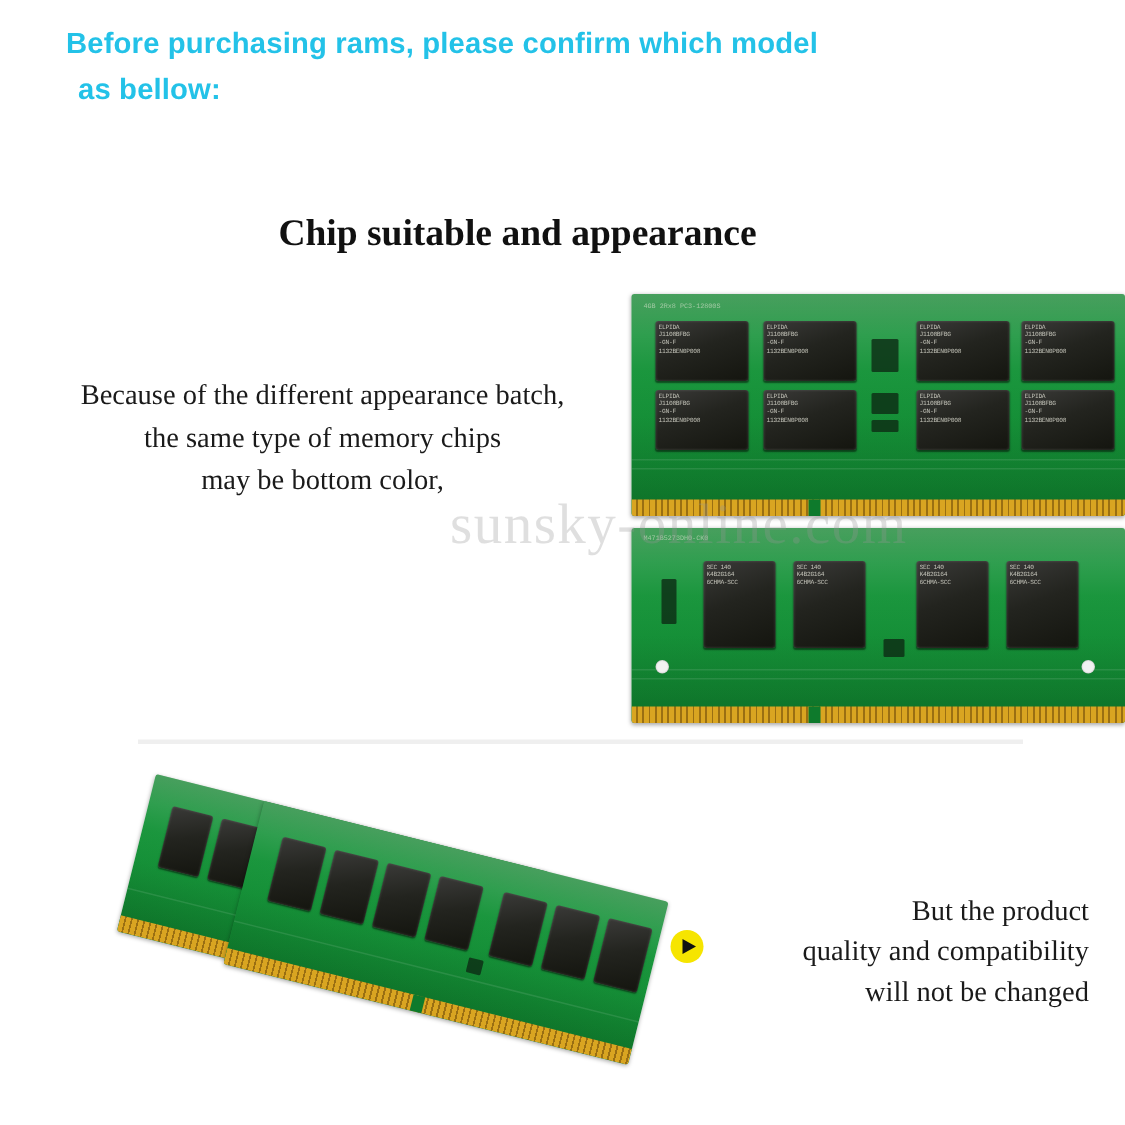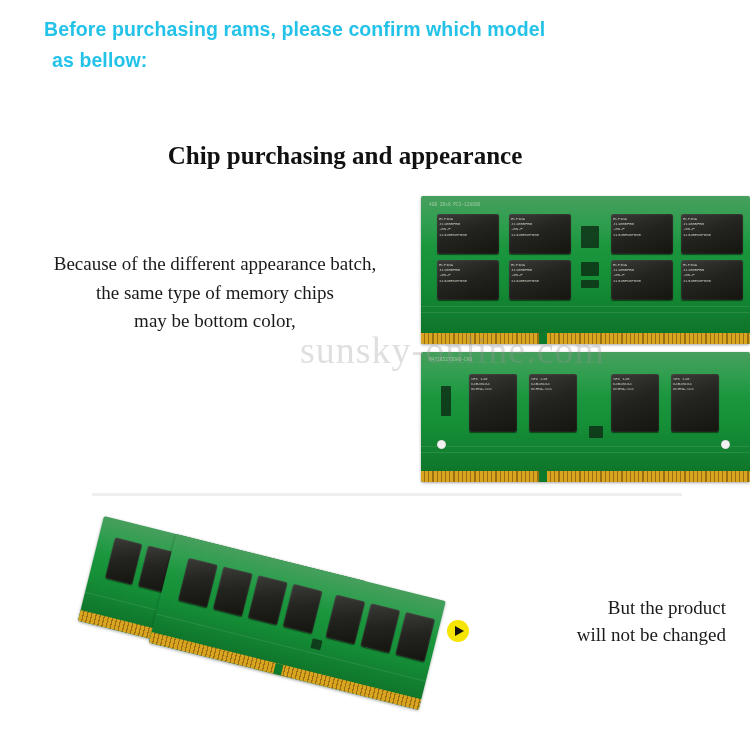--- a/index.html
+++ b/index.html
@@ -202,21 +202,21 @@
 </head>
 <body>
 
 <div class="page">
 
   <div class="top-note">
     <span class="ln ln1">Before purchasing rams, please confirm which model</span>
     <span class="ln ln3">as bellow:</span>
   </div>
 
-  <div class="section-title">Chip purchasing and appearance</div>
+  <div class="section-title">Chip suitable and appearance</div>
 
   <div class="left-para">
     <span class="pl">Because of the different appearance batch,</span>
     <span class="pl">the same type of memory chips</span>
     <span class="pl">may be bottom color,</span>
   </div>
 
   <div class="watermark">sunsky-online.com</div>
 
   <div class="ram" style="left:421px; top:196px; width:329px; height:148px;">
@@ -353,16 +353,17 @@
     <div class="goldpad-strip"></div>
     <div class="notch" style="left:128px;"></div>
   </div>
 
   <div class="play-badge">
     <div class="tri"></div>
   </div>
 
   <div class="bottom-text">
     <span class="pl">But the product</span>
+    <span class="pl">quality and compatibility</span>
     <span class="pl">will not be changed</span>
   </div>
 
 </div>
 
 </body></html>

